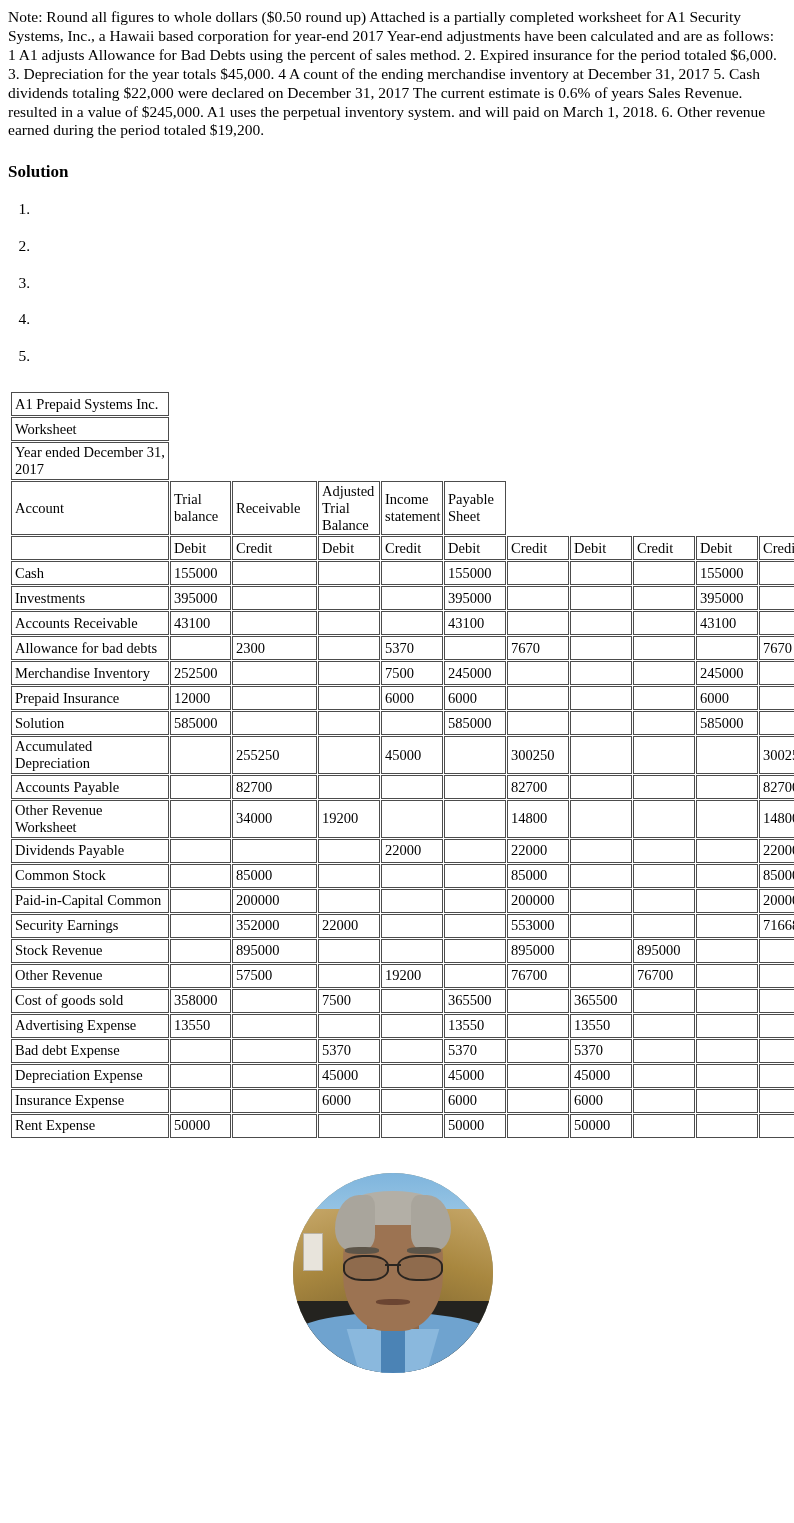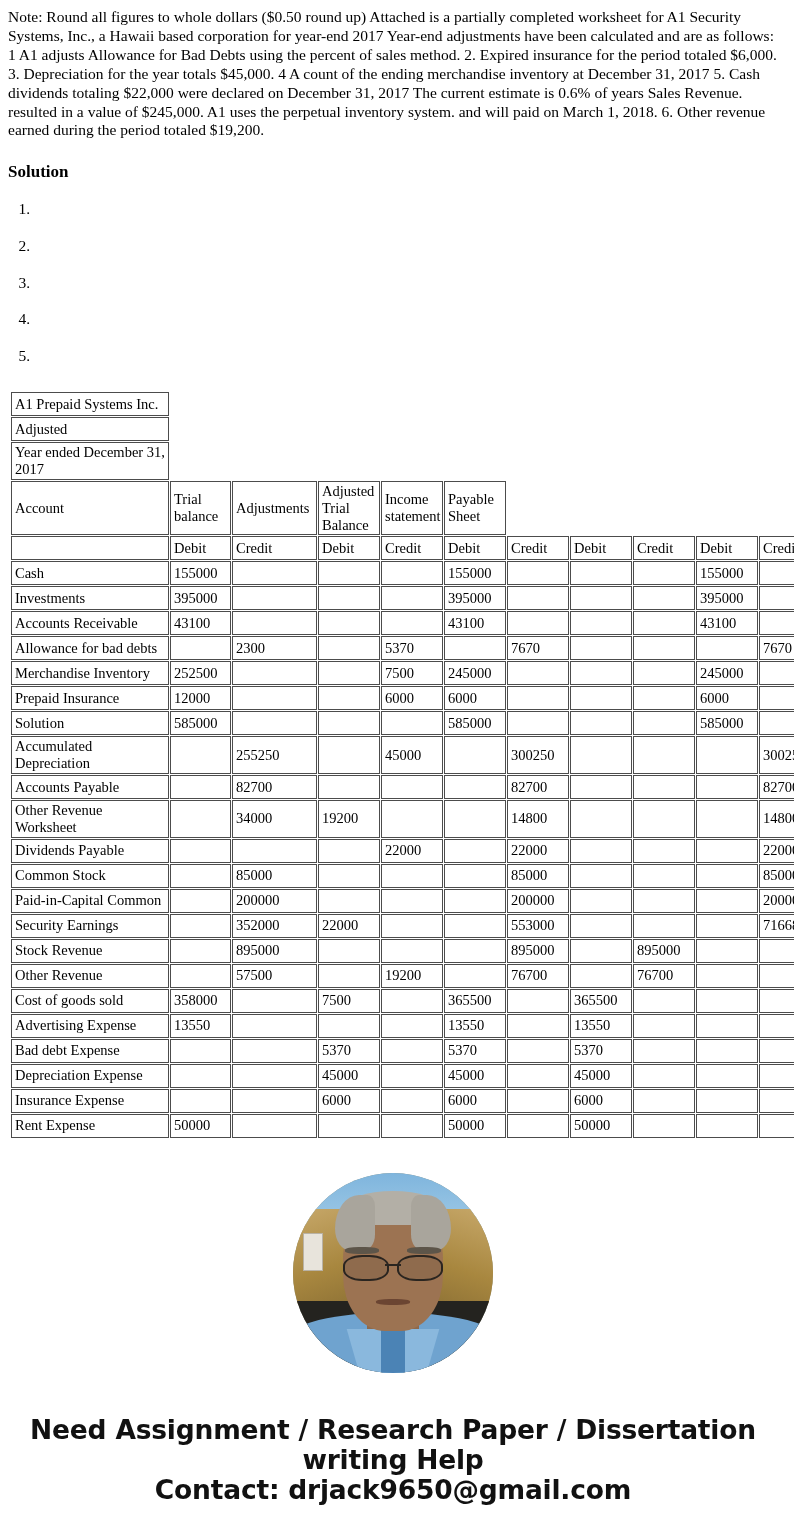--- a/index.html
+++ b/index.html
@@ -233,32 +233,32 @@
       <col class="c-num-m">
       <col class="c-num-m">
       <col class="c-num-m">
     </colgroup>
     <tbody>
       <tr>
         <td class="title-cell">A1 Prepaid Systems Inc.</td>
         <td class="noborder" colspan="10"></td>
       </tr>
       <tr>
-        <td class="title-cell">Adjusted</td>
+        <td class="title-cell">Worksheet</td>
         <td class="noborder" colspan="10"></td>
       </tr>
       <tr>
         <td class="title-cell">Year ended December 31, 2017</td>
         <td class="noborder" colspan="10"></td>
       </tr>
 
       <tr>
         <td class="grouphdr">Account</td>
         <td class="grouphdr">Trial balance</td>
-        <td class="grouphdr">Adjustments</td>
+        <td class="grouphdr">Receivable</td>
         <td class="grouphdr">Adjusted Trial Balance</td>
         <td class="grouphdr">Income statement</td>
         <td class="grouphdr">Payable Sheet</td>
         <td class="noborder"></td>
         <td class="noborder"></td>
         <td class="noborder"></td>
         <td class="noborder"></td>
         <td class="noborder"></td>
       </tr>
 
@@ -586,19 +586,14 @@
       <div class="av-brow r"></div>
       <div class="av-glasses">
         <div class="av-lens l"></div>
         <div class="av-lens r"></div>
         <div class="av-bridge"></div>
       </div>
       <div class="av-mouth"></div>
     </div>
   </div>
 
-  <div class="cta">
-    <span class="line1">Need Assignment / Research Paper / Dissertation</span>
-    <span class="line2">writing Help</span>
-    <span class="line3">Contact: drjack9650@gmail.com</span>
-  </div>
 
 </div>
 
 </body></html>

